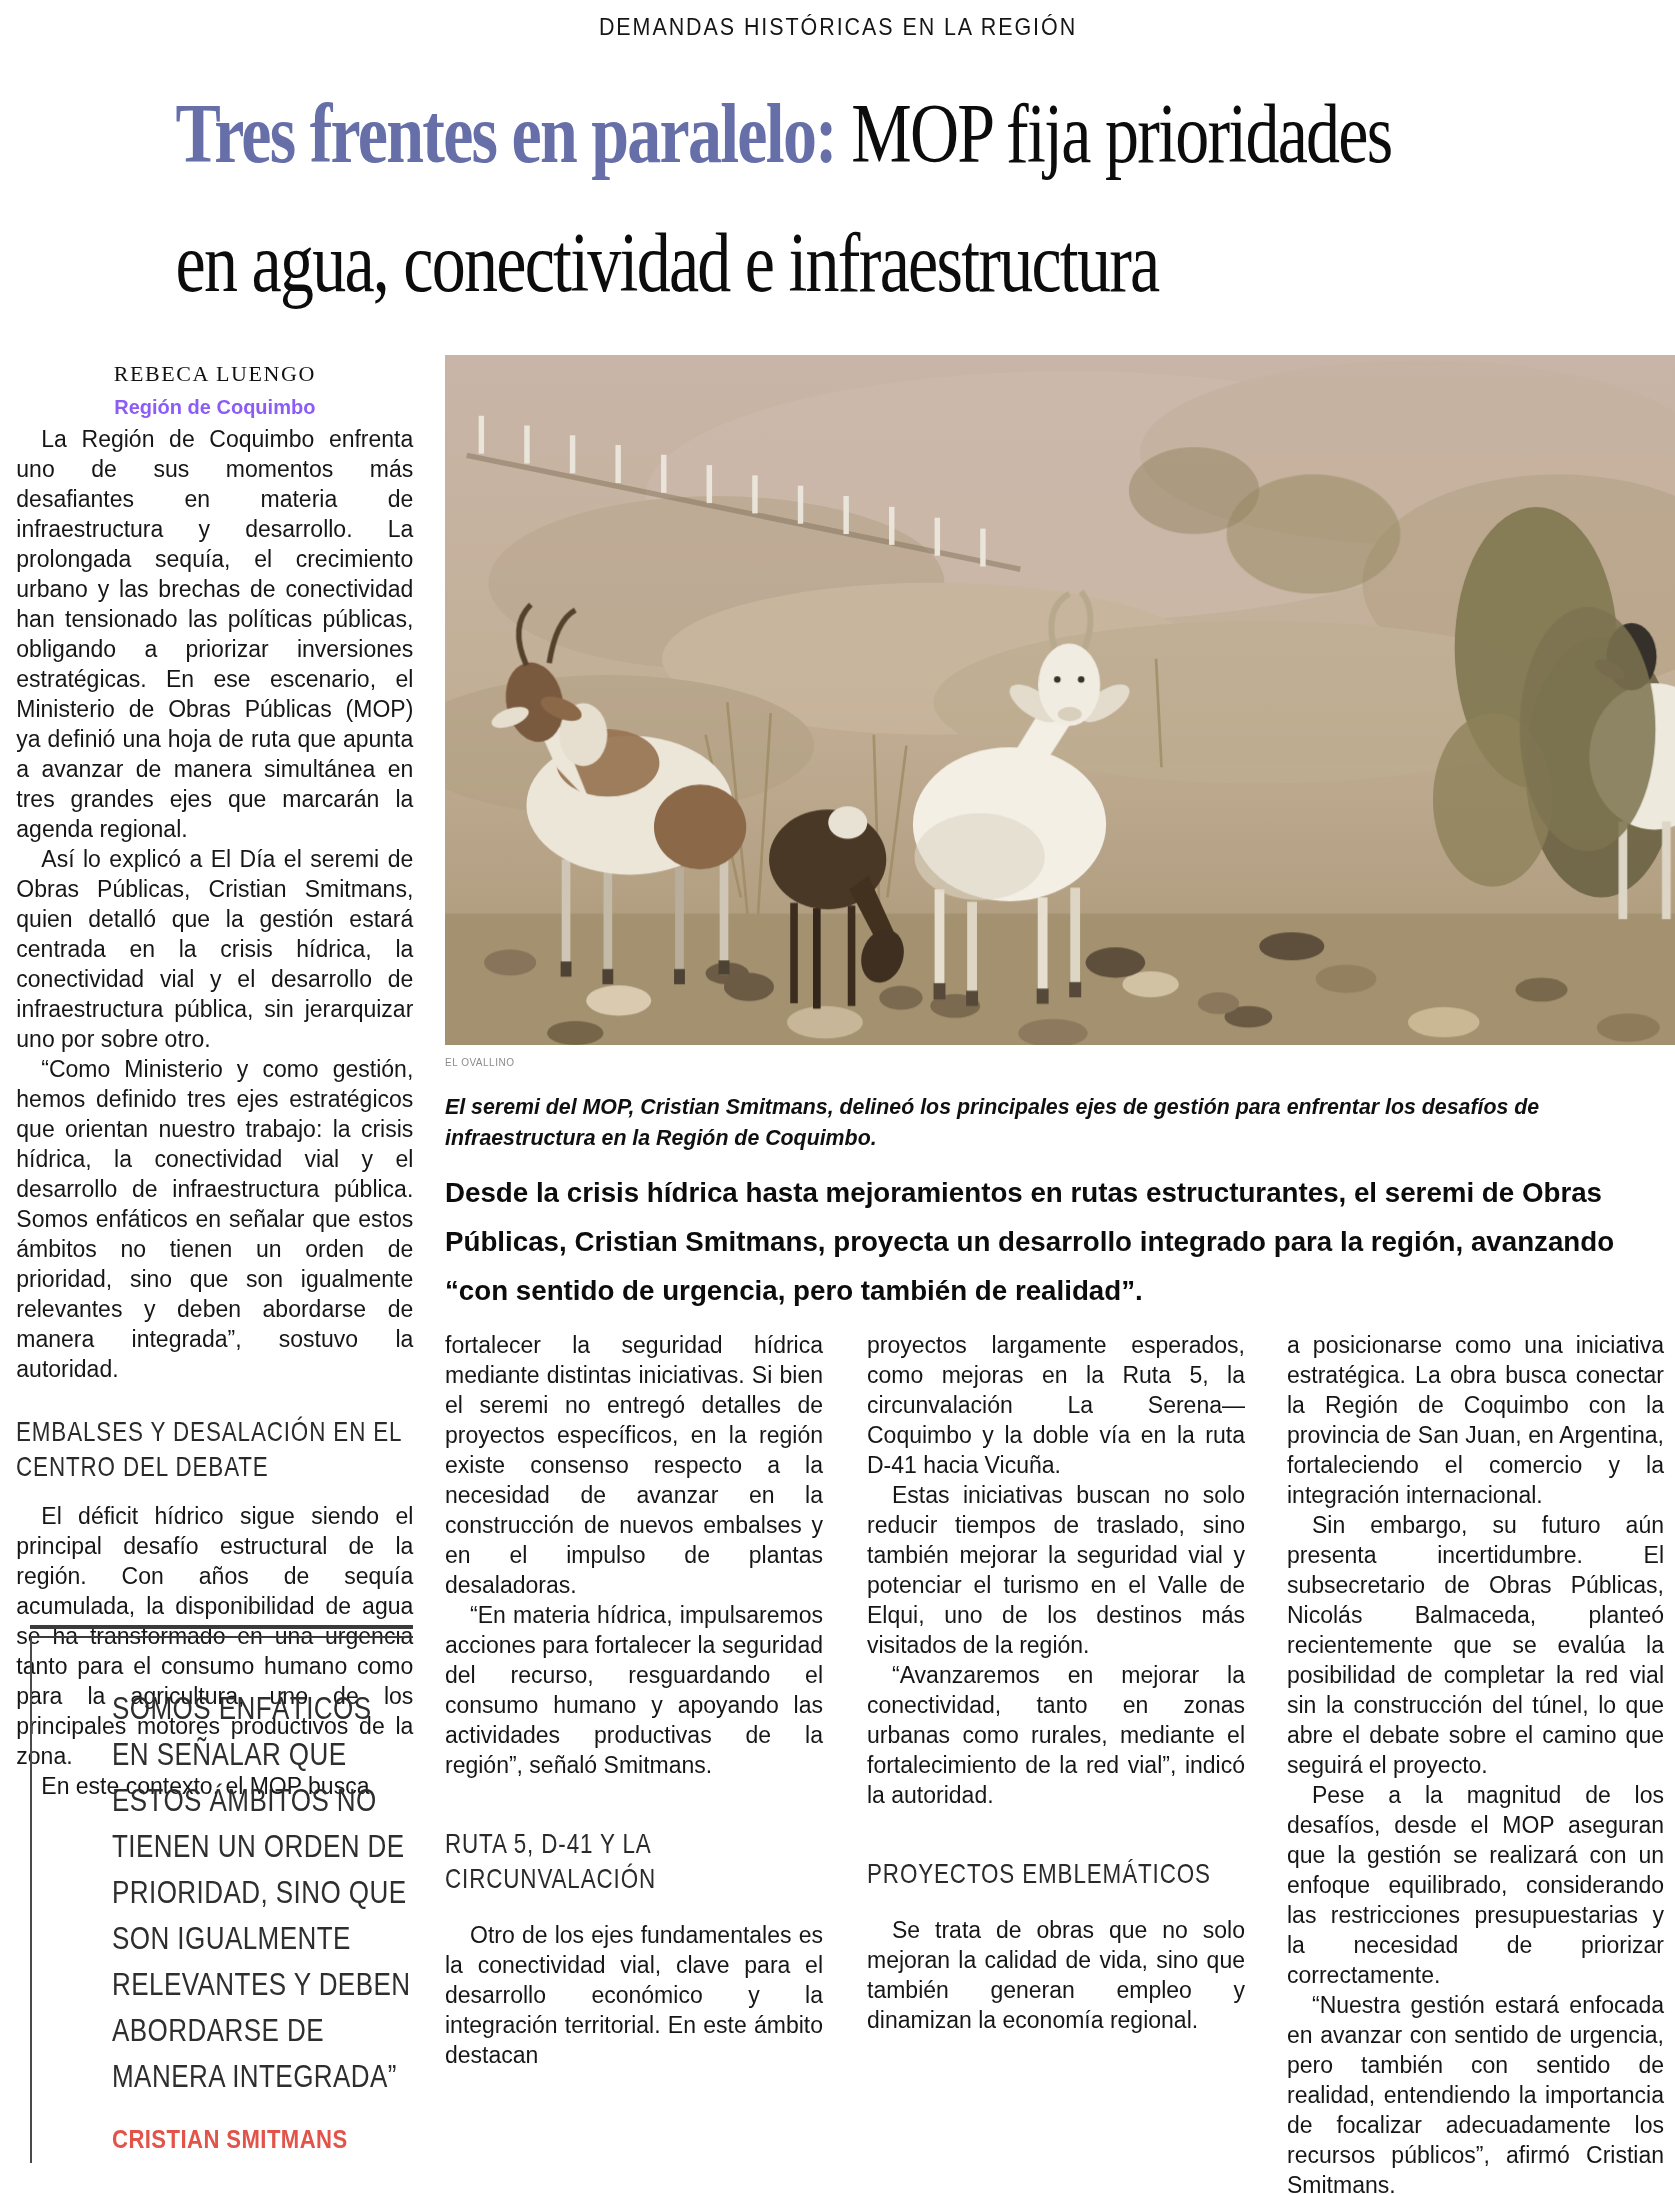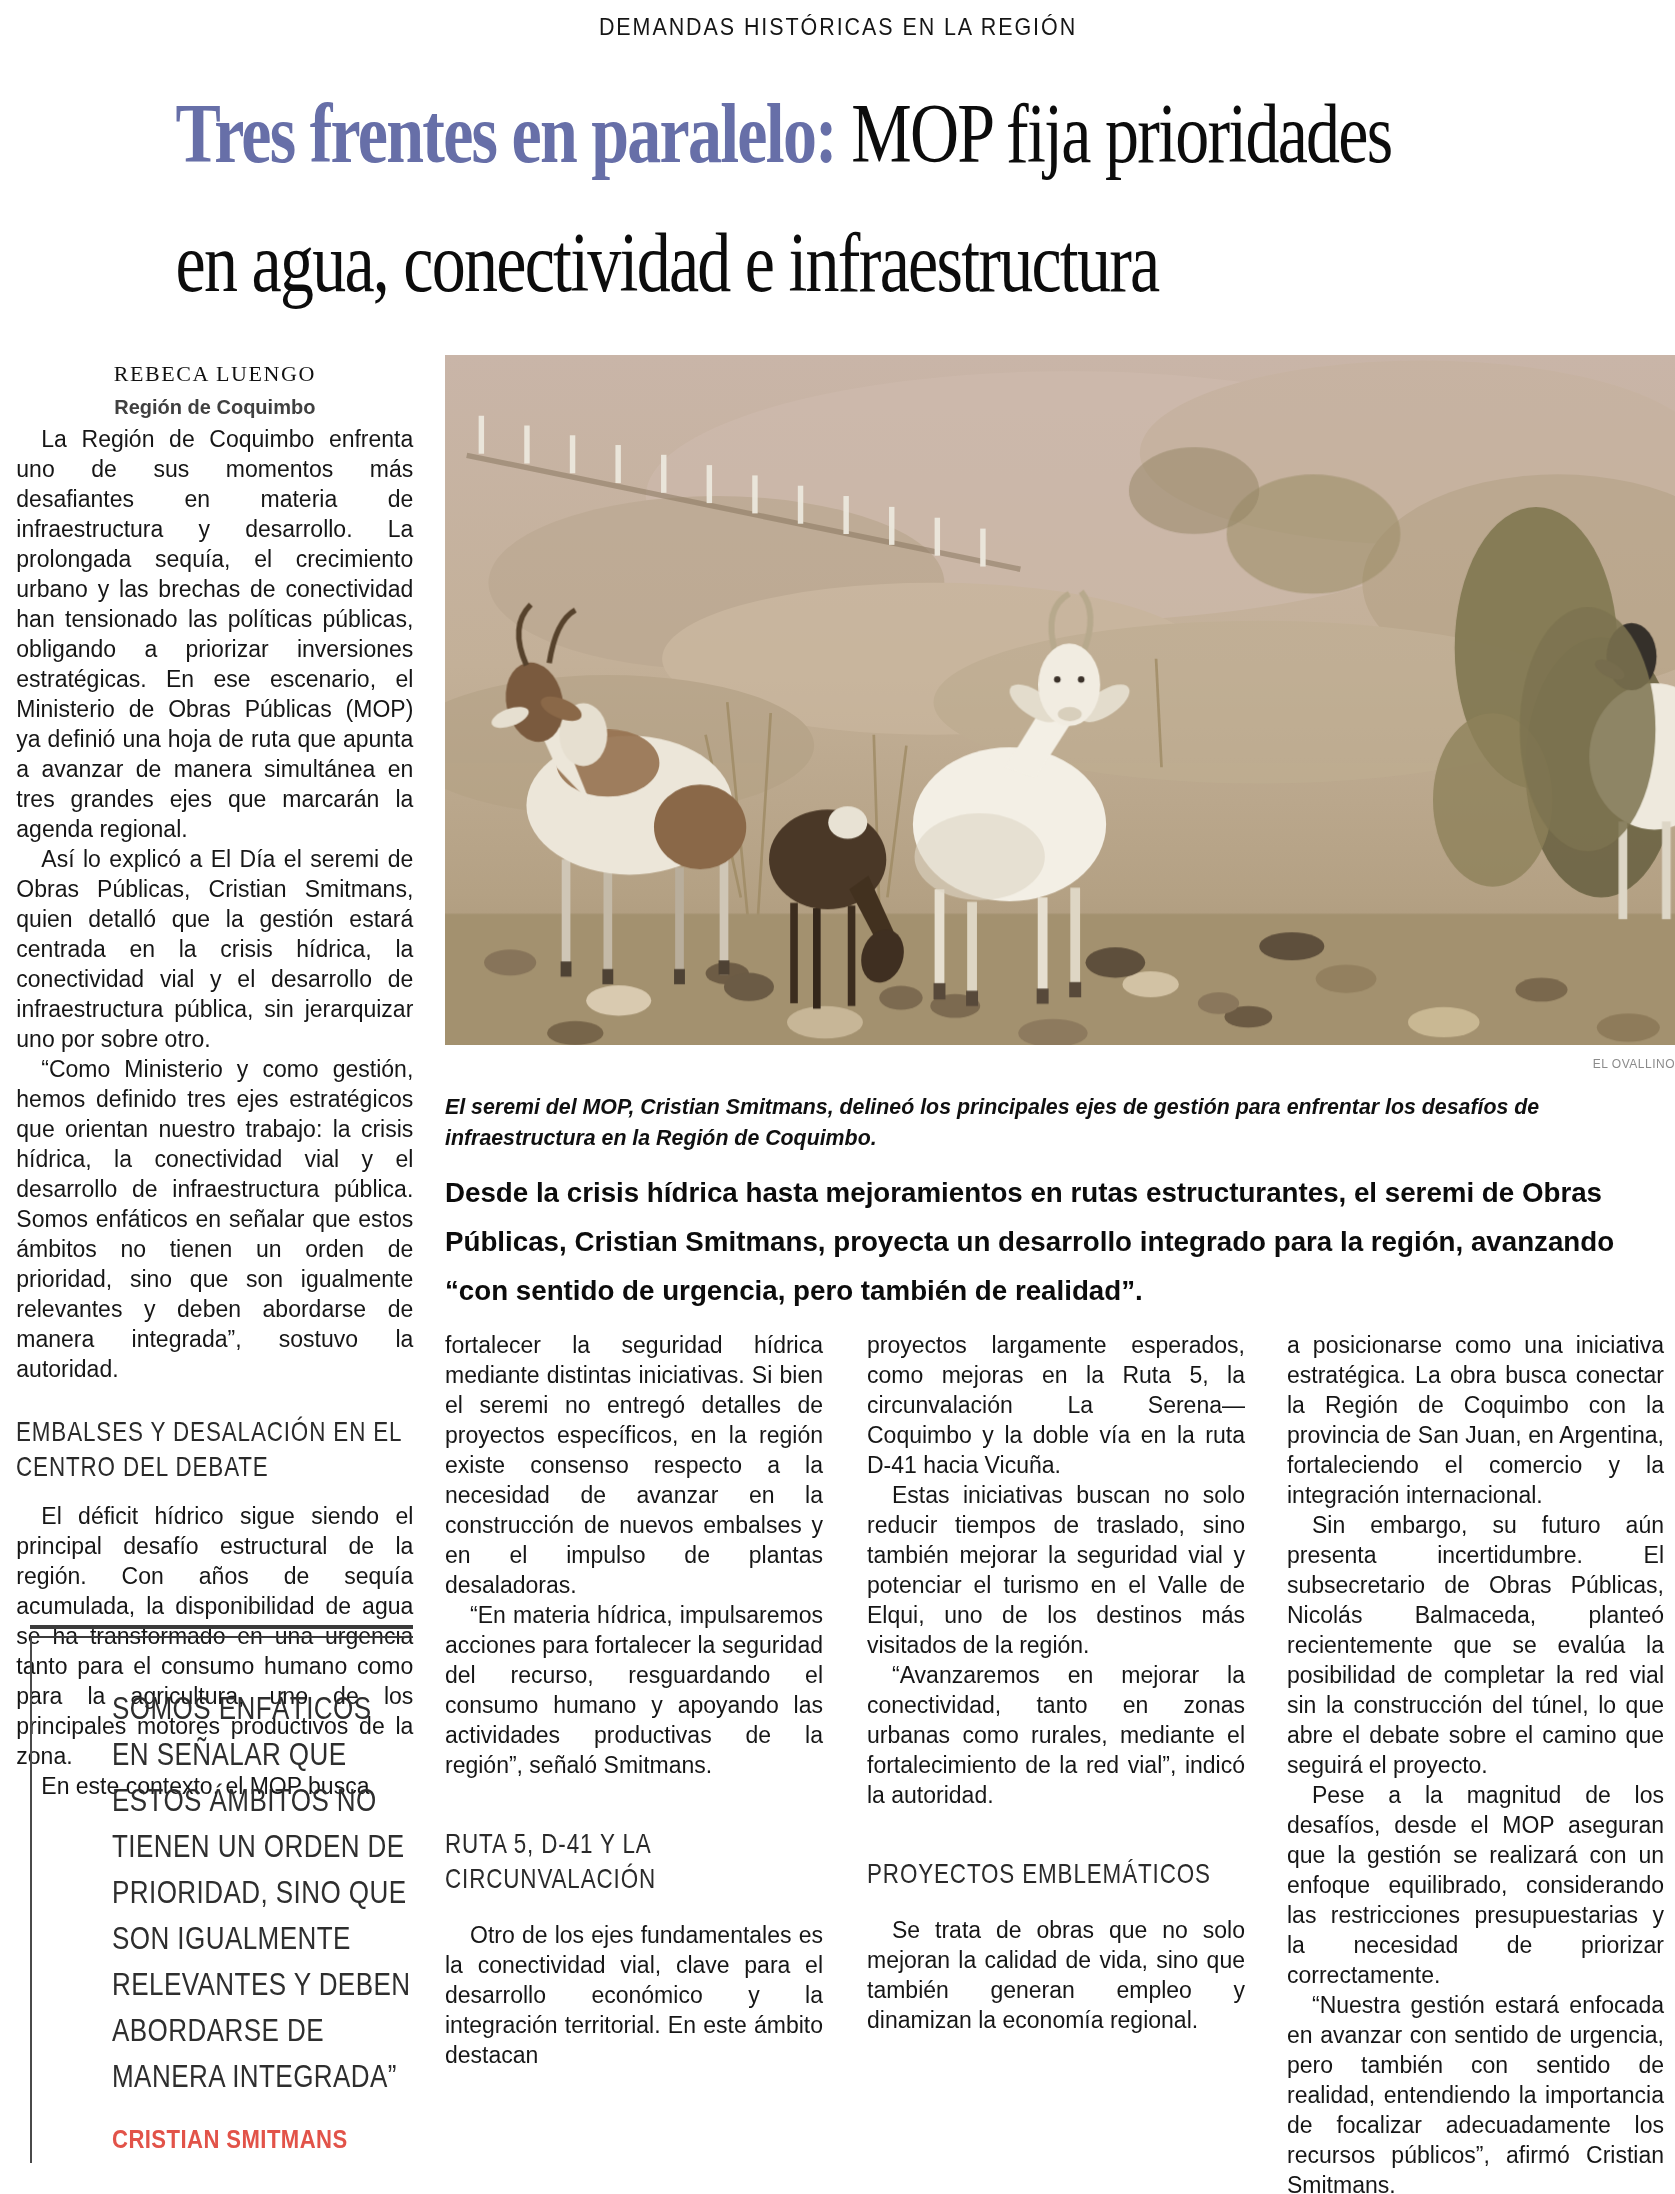--- a/index.html
+++ b/index.html
@@ -33,30 +33,30 @@
     width:124%;transform:scaleX(0.80);transform-origin:0 0;
     text-align:left;margin:46px 0 24.4px 0;
   }
   .section-header.first{margin:30px 0 16.3px 0;}
   
   .byline{text-align:center;margin-bottom:2px;}
   .byline-author{
     font-family:"Liberation Serif", serif;font-size:22px;letter-spacing:1.6px;
     color:#111;display:block;
   }
-  .byline-loc{font-size:20px;font-weight:700;color:#404040;display:block;margin-top:3.3px;}
+  .byline-loc{font-size:20px;font-weight:700;color:#8b5cf6;display:block;margin-top:3.3px;}
   
   .photo{
     position:absolute;left:445px;top:355px;width:1230px;height:690px;overflow:hidden;
     background:#c3b09c;
   }
   .photo svg{display:block;width:100%;height:100%;}
   .credit{
-    position:absolute;left:445px;top:1057px;width:1230px;text-align:right;
-    font-size:12px;letter-spacing:0.5px;color:#8b8b8b;
+    position:absolute;left:445px;top:1057px;width:1230px;text-align:left;
+    font-size:10px;letter-spacing:0.5px;color:#8b8b8b;
   }
   .caption{
     position:absolute;left:445px;top:1091px;width:1248px;
     font-size:22px;line-height:31px;font-weight:700;font-style:italic;color:#101010;
     transform:scaleX(0.97);transform-origin:0 0;
   }
   
   .lede{
     position:absolute;left:445px;top:1168px;width:1243px;
     font-size:28px;line-height:49px;font-weight:700;color:#0c0c0c;

